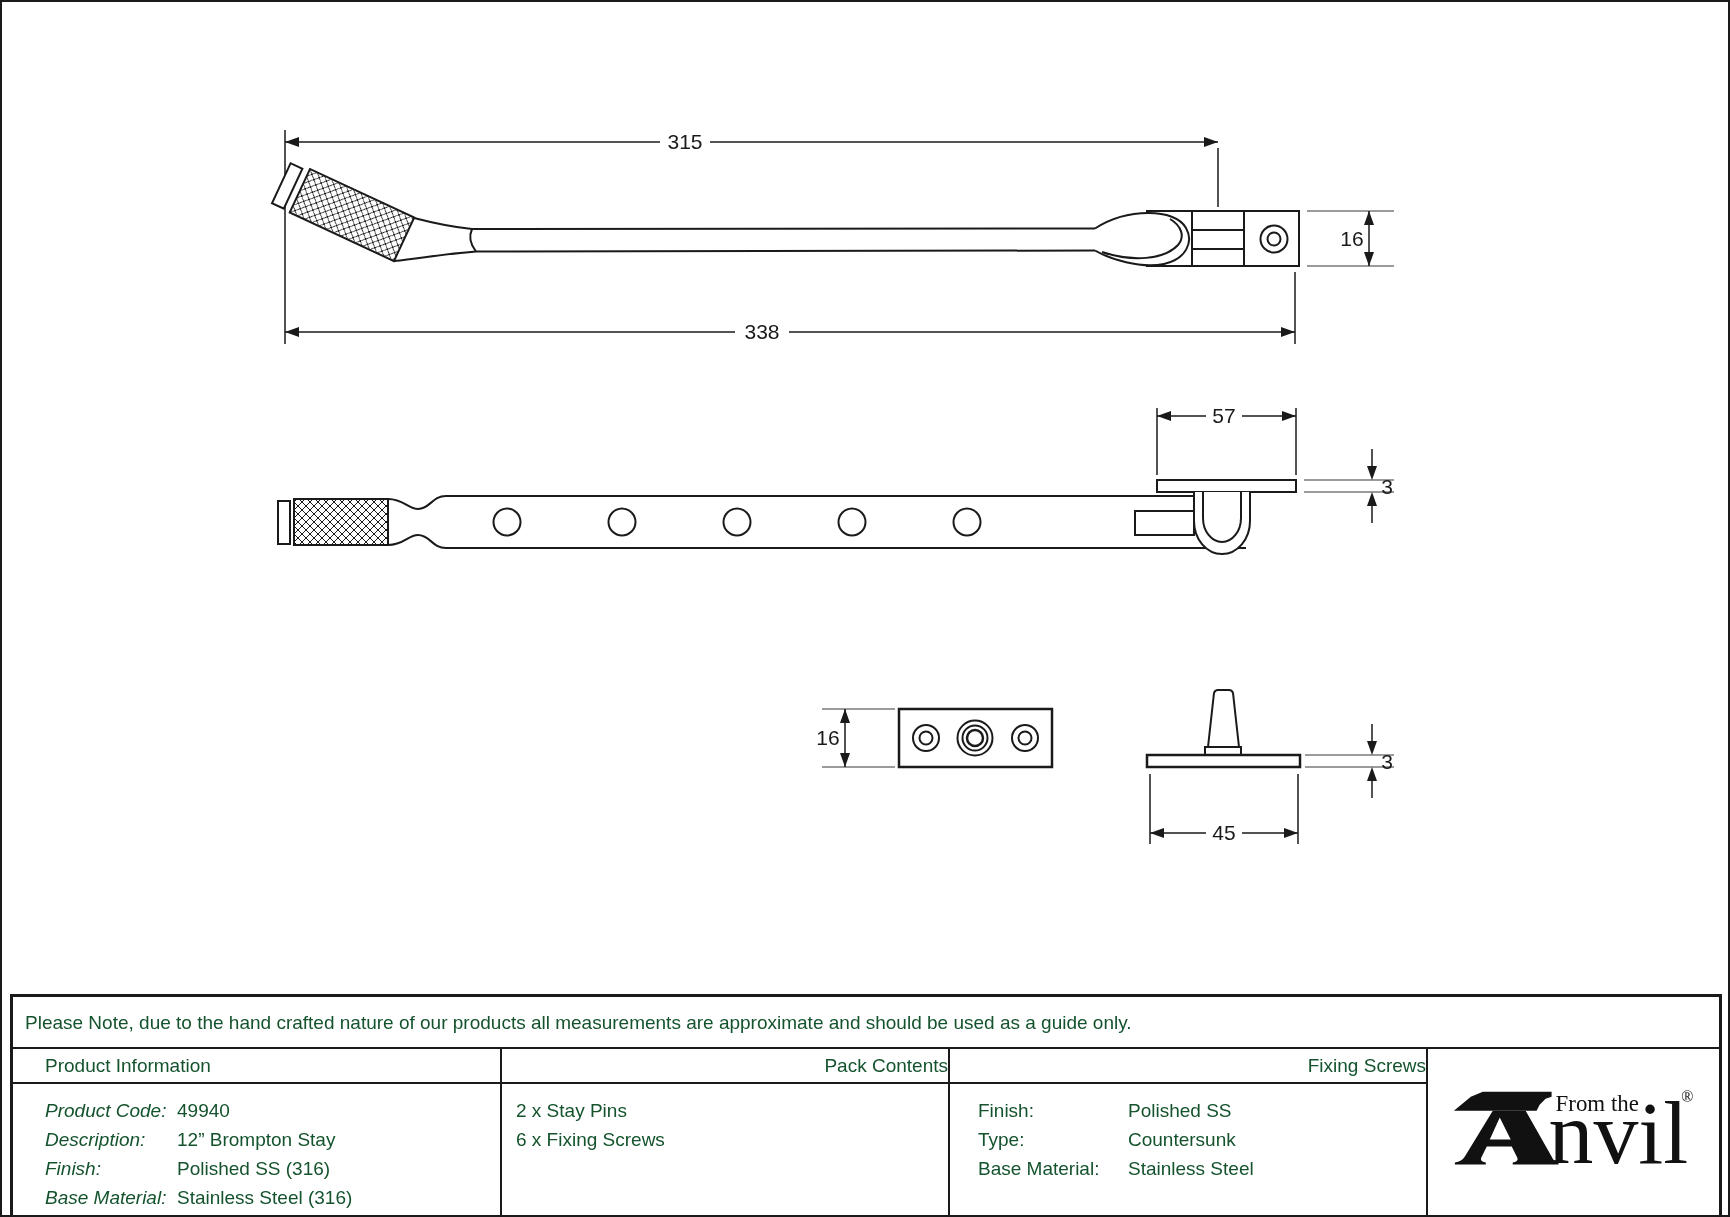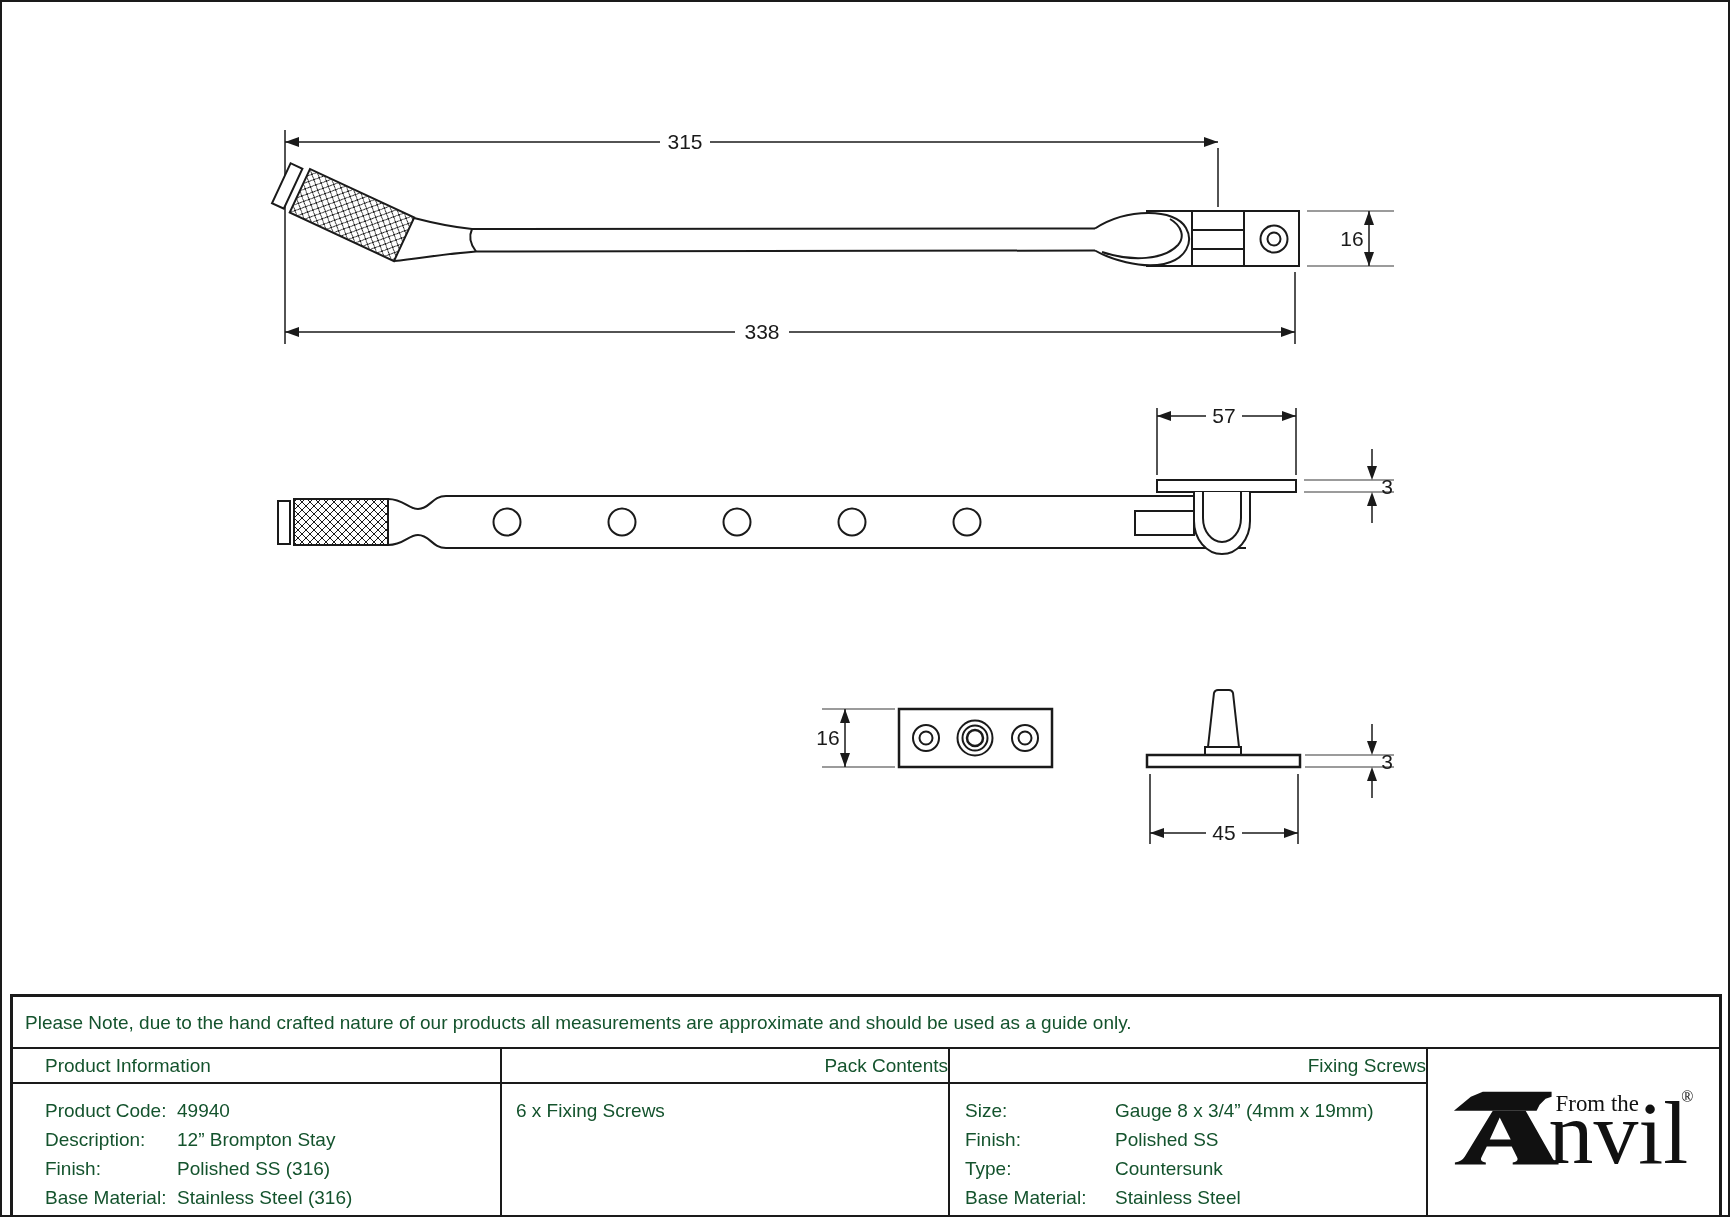--- a/index.html
+++ b/index.html
@@ -31,23 +31,23 @@
     font-size:19px;line-height:29px;margin-top:40px;
   }
   .note-cell{
     grid-column:1/5;border-bottom:2px solid #1a1a1a;
     display:flex;align-items:center;padding-left:12px;
   }
   .hdr{border-bottom:2px solid #1a1a1a;display:flex;align-items:center;}
   .bl{border-left:2px solid #1a1a1a;justify-content:flex-end;}
   .c1p{padding-left:32px;}
   .c2p{padding-left:14px;}
-  .c3p{padding-left:15px;}
+  .c3p{padding-left:28px;}
   .cell{padding-top:12px;}
-  .lbl1{display:inline-block;width:132px;}
+  .lbl1{display:inline-block;width:132px;font-style:italic;}
   .lbl3{display:inline-block;width:150px;}
   .logo-cell{grid-column:4;grid-row:2/4;position:relative;}
 </style>
 </head>
 <body>
 
 <div class="page">
 
   <svg class="drawing" width="1730" height="950" viewBox="0 0 1730 950">
     <defs>
@@ -236,27 +236,25 @@
       </div>
       <div>
         <span class="lbl1">Finish:</span><span>Polished SS (316)</span>
       </div>
       <div>
         <span class="lbl1">Base Material:</span><span>Stainless Steel (316)</span>
       </div>
     </div>
 
     <div class="cell bl c2p">
+      <div>2 x Stay Pins</div>
       <div>6 x Fixing Screws</div>
     </div>
 
     <div class="cell bl c3p">
-      <div>
-        <span class="lbl3">Size:</span><span>Gauge 8 x 3/4” (4mm x 19mm)</span>
-      </div>
       <div>
         <span class="lbl3">Finish:</span><span>Polished SS</span>
       </div>
       <div>
         <span class="lbl3">Type:</span><span>Countersunk</span>
       </div>
       <div>
         <span class="lbl3">Base Material:</span><span>Stainless Steel</span>
       </div>
     </div>

